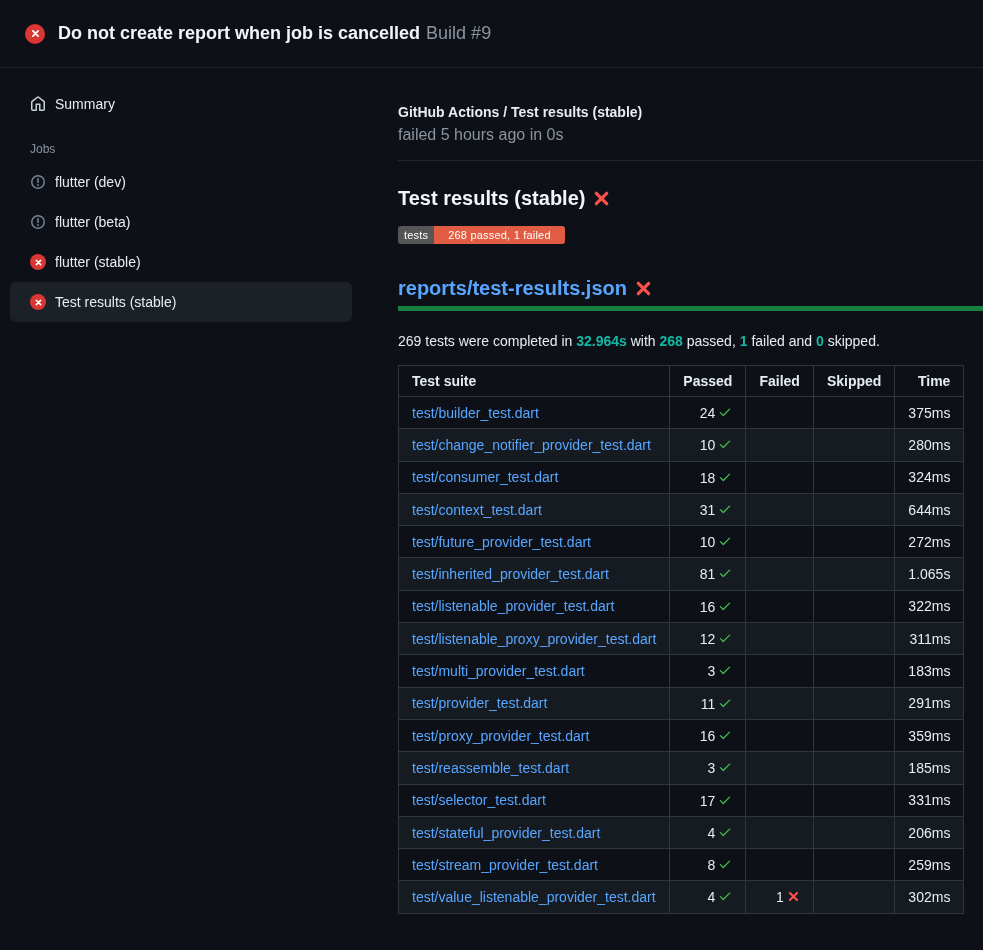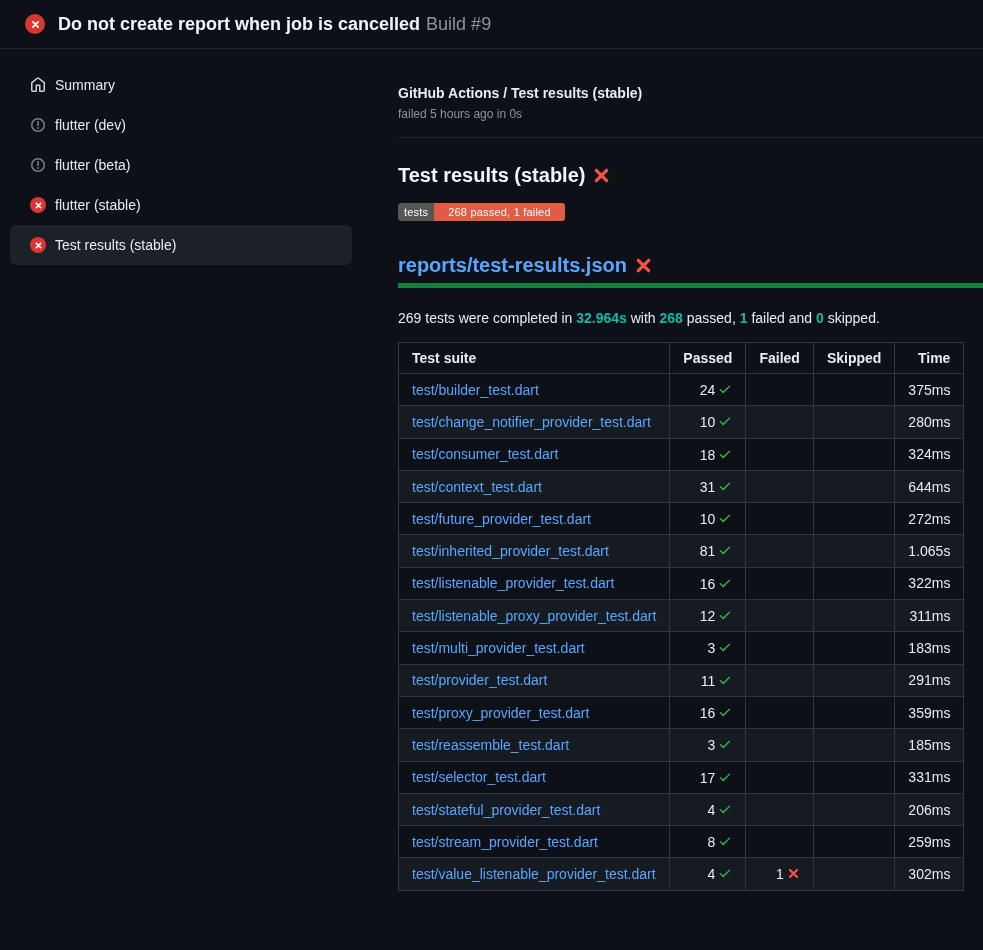--- a/index.html
+++ b/index.html
@@ -7,21 +7,21 @@
     width:983px; height:950px;
     background:#0d1117;
     color:#e6edf3;
     font-family:"Liberation Sans", sans-serif;
     overflow:hidden;
   }
   a { color:#58a6ff; text-decoration:none; }
 
   
   .topbar {
-    height:49px;
+    height:68px;
     display:flex; align-items:center;
     padding:0 16px 0 25px;
     border-bottom:1px solid #21262d;
   }
   .topbar-title { font-size:18px; font-weight:700; color:#f0f6fc; margin-left:13px; }
   .topbar-build { font-size:18px; font-weight:400; color:#8b949e; margin-left:6px; }
 
   .status-circle {
     border-radius:50%;
     background:#da3633;
@@ -44,21 +44,21 @@
     font-size:14px; color:#e6edf3;
     cursor:pointer;
   }
   .side-item.selected { background:#1c2128; }
   .side-icon { display:inline-flex; width:16px; height:16px; flex:none; align-items:center; justify-content:center; }
   .jobs-label { color:#8b949e; font-size:12px; margin:18px 0 6px 20px; }
 
   
   .main { flex:1; padding:36px 0 0 28px; }
   .breadcrumb { font-size:14px; font-weight:700; color:#e6edf3; }
-  .meta { font-size:12px; color:#8b949e; margin-top:6px; }
+  .meta { font-size:16px; color:#8b949e; margin-top:6px; }
   .divider { border-bottom:1px solid #21262d; margin-top:16px; }
 
   .check-title {
     margin-top:26px;
     font-size:20px; font-weight:700; color:#f0f6fc;
     display:flex; align-items:center; gap:8px;
   }
   .heading-x { display:inline-flex; align-items:center; }
 
   .badge {
@@ -121,20 +121,21 @@
 
     <div class="side-item">
       <span class="side-icon">
         <svg viewBox="0 0 16 16" width="16" height="16" aria-hidden="true">
           <path fill="#c9d1d9" d="M6.906.664a1.749 1.749 0 0 1 2.187 0l5.25 4.2c.415.332.657.835.657 1.367v7.019A1.75 1.75 0 0 1 13.25 15h-3.5a.75.75 0 0 1-.75-.75V9H7v5.25a.75.75 0 0 1-.75.75h-3.5A1.75 1.75 0 0 1 1 13.25V6.23c0-.531.242-1.034.657-1.366l5.25-4.2Zm1.25 1.171a.25.25 0 0 0-.312 0l-5.25 4.2a.25.25 0 0 0-.094.196v7.019c0 .138.112.25.25.25H5.5V8.25a.75.75 0 0 1 .75-.75h3.5a.75.75 0 0 1 .75.75v5.25h2.75a.25.25 0 0 0 .25-.25V6.23a.25.25 0 0 0-.094-.195l-5.25-4.2Z"></path>
         </svg>
       </span>
       <span>Summary</span>
     </div>
 
+    <div class="jobs-label">Jobs</div>
 
     <div class="side-item">
       <span class="side-icon">
         <svg viewBox="0 0 16 16" width="16" height="16" aria-hidden="true">
           <circle cx="8" cy="8" r="6.25" stroke="#768390" stroke-width="1.5" fill="none"></circle>
           <path d="M8 4.7 V8.4" stroke="#768390" stroke-width="1.6" stroke-linecap="round"></path>
           <circle cx="8" cy="11" r="0.95" fill="#768390"></circle>
         </svg>
       </span>
       <span>flutter (dev)</span>

